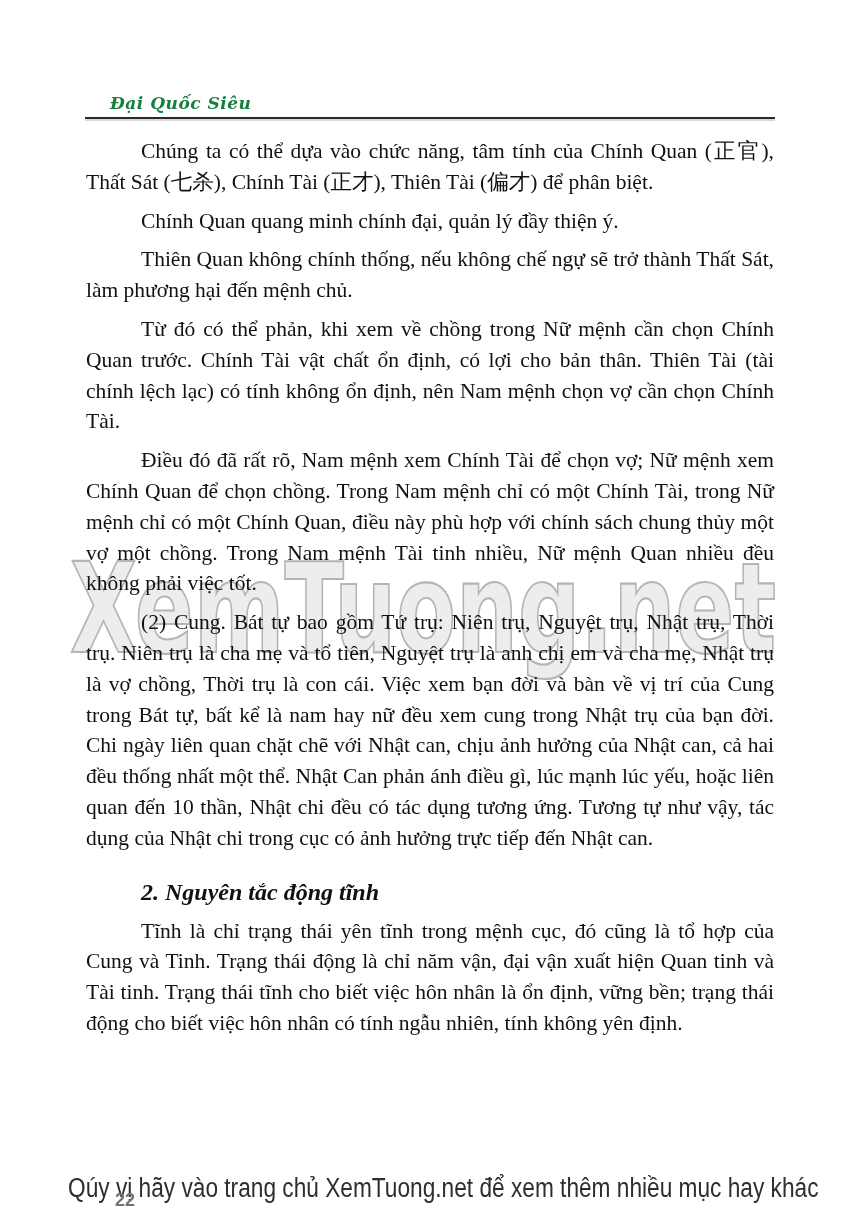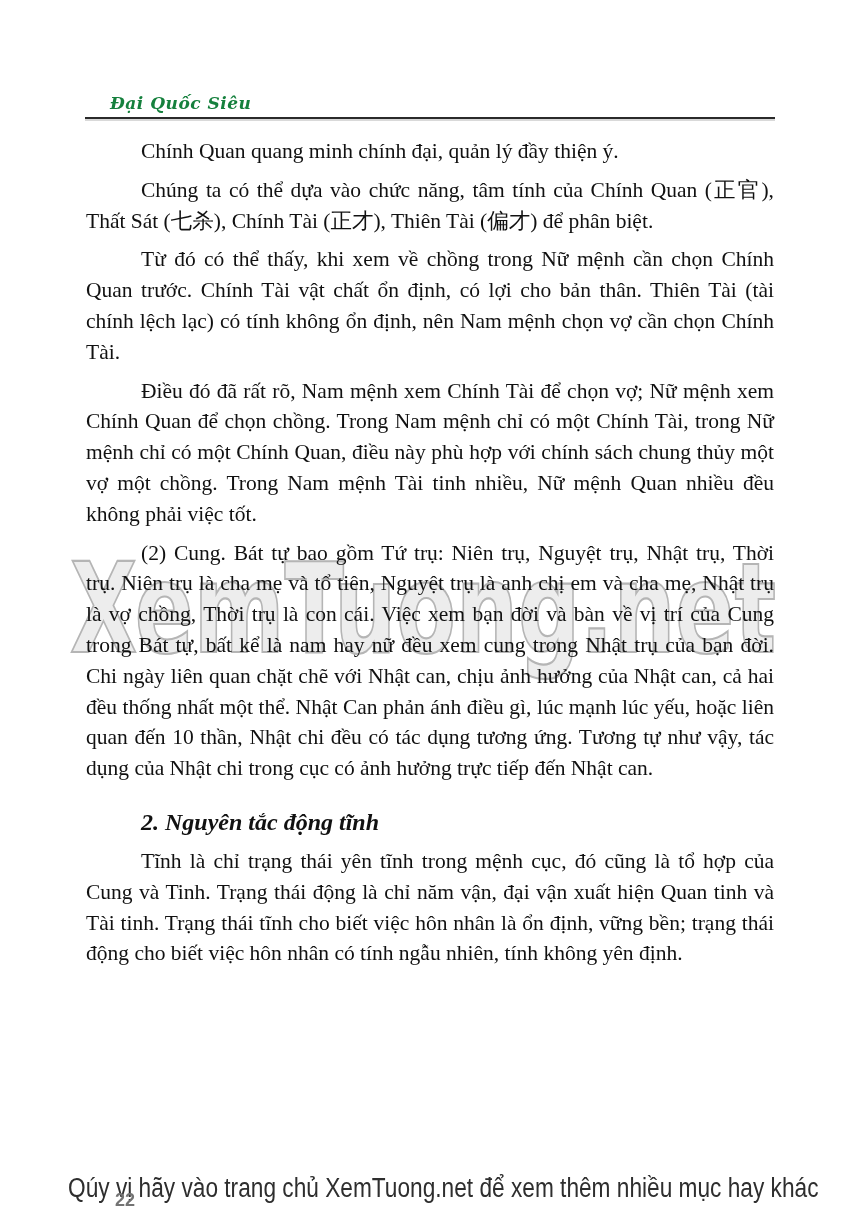--- a/index.html
+++ b/index.html
@@ -69,23 +69,24 @@
   <div class="running-head">Đại Quốc Siêu</div>
   <div class="head-rule"></div>
 
   <div class="watermark">
     <svg width="720" height="170" viewBox="0 0 720 170">
       <text x="2" y="112" font-family="DejaVu Sans, sans-serif" font-size="125" font-weight="bold" textLength="706" lengthAdjust="spacingAndGlyphs" fill="#ededed" stroke="#b5b5b5" stroke-width="2.2">XemTuong.net</text>
     </svg>
   </div>
 
   <div class="content">
+    <p>Chúng ta có thể dựa vào chức năng, tâm tính của Chính Quan (正官), Thất Sát (七杀), Chính Tài (正才), Thiên Tài (偏才) để phân biệt.</p>
     <p>Chính Quan quang minh chính đại, quản lý đầy thiện ý.</p>
-    <p>Chúng ta có thể dựa vào chức năng, tâm tính của Chính Quan (正官), Thất Sát (七杀), Chính Tài (正才), Thiên Tài (偏才) để phân biệt.</p>
-    <p>Từ đó có thể thấy, khi xem về chồng trong Nữ mệnh cần chọn Chính Quan trước. Chính Tài vật chất ổn định, có lợi cho bản thân. Thiên Tài (tài chính lệch lạc) có tính không ổn định, nên Nam mệnh chọn vợ cần chọn Chính Tài.</p>
+    <p>Thiên Quan không chính thống, nếu không chế ngự sẽ trở thành Thất Sát, làm phương hại đến mệnh chủ.</p>
+    <p>Từ đó có thể phản, khi xem về chồng trong Nữ mệnh cần chọn Chính Quan trước. Chính Tài vật chất ổn định, có lợi cho bản thân. Thiên Tài (tài chính lệch lạc) có tính không ổn định, nên Nam mệnh chọn vợ cần chọn Chính Tài.</p>
     <p>Điều đó đã rất rõ, Nam mệnh xem Chính Tài để chọn vợ; Nữ mệnh xem Chính Quan để chọn chồng. Trong Nam mệnh chỉ có một Chính Tài, trong Nữ mệnh chỉ có một Chính Quan, điều này phù hợp với chính sách chung thủy một vợ một chồng. Trong Nam mệnh Tài tinh nhiều, Nữ mệnh Quan nhiều đều không phải việc tốt.</p>
     <p>(2) Cung. Bát tự bao gồm Tứ trụ: Niên trụ, Nguyệt trụ, Nhật trụ, Thời trụ. Niên trụ là cha mẹ và tổ tiên, Nguyệt trụ là anh chị em và cha mẹ, Nhật trụ là vợ chồng, Thời trụ là con cái. Việc xem bạn đời và bàn về vị trí của Cung trong Bát tự, bất kể là nam hay nữ đều xem cung trong Nhật trụ của bạn đời. Chi ngày liên quan chặt chẽ với Nhật can, chịu ảnh hưởng của Nhật can, cả hai đều thống nhất một thể. Nhật Can phản ánh điều gì, lúc mạnh lúc yếu, hoặc liên quan đến 10 thần, Nhật chi đều có tác dụng tương ứng. Tương tự như vậy, tác dụng của Nhật chi trong cục có ảnh hưởng trực tiếp đến Nhật can.</p>
     <div class="section-heading">2. Nguyên tắc động tĩnh</div>
     <p>Tĩnh là chỉ trạng thái yên tĩnh trong mệnh cục, đó cũng là tổ hợp của Cung và Tinh. Trạng thái động là chỉ năm vận, đại vận xuất hiện Quan tinh và Tài tinh. Trạng thái tĩnh cho biết việc hôn nhân là ổn định, vững bền; trạng thái động cho biết việc hôn nhân có tính ngẫu nhiên, tính không yên định.</p>
   </div>
 
   <div class="footer-line">Qúy vị hãy vào trang chủ XemTuong.net để xem thêm nhiều mục hay khác</div>
   <div class="page-number">22</div>
 
 </div>

